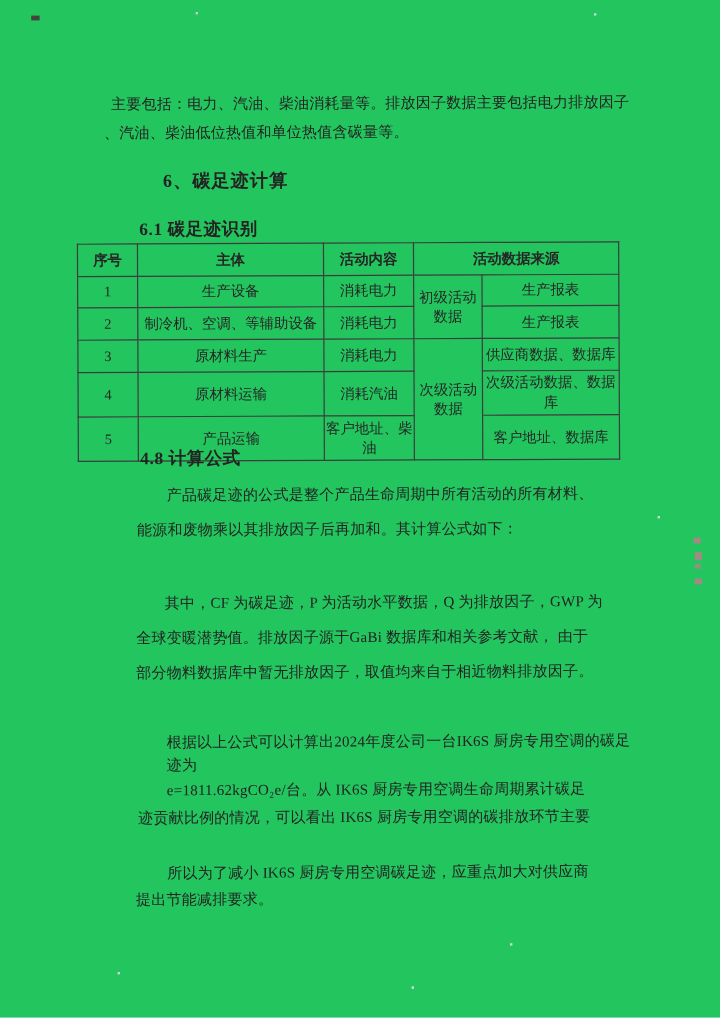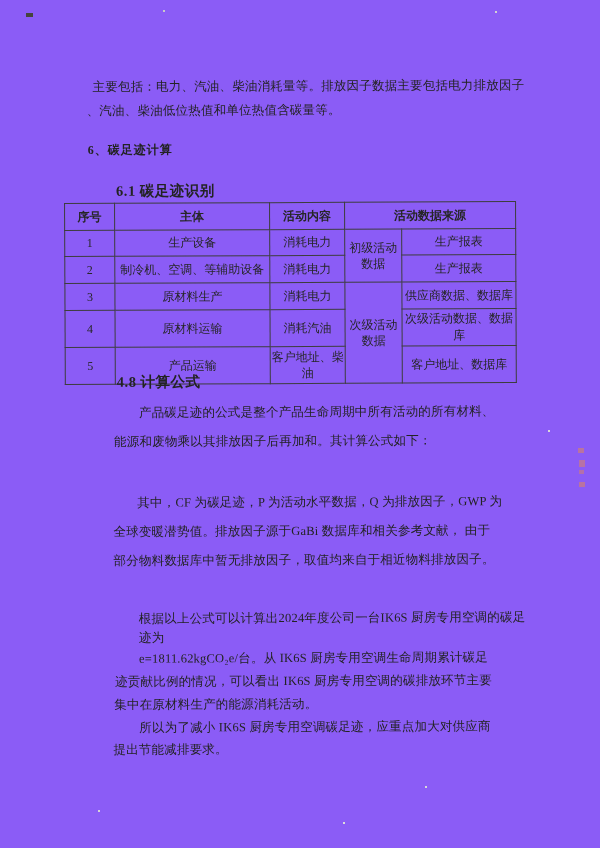--- a/index.html
+++ b/index.html
@@ -1,24 +1,24 @@
 <!DOCTYPE html>
 <html><head>
 <meta charset="utf-8">
 <style>
   html,body { margin:0; padding:0; }
   .page {
     position:relative; width:600px; height:848px;
-    background:#8b5cf6; overflow:hidden;
+    background:#22c55e; overflow:hidden;
     font-family:"Liberation Serif","DejaVu Serif",serif;
     color:#232323;
   }
   .content { position:absolute; inset:0; transform:rotate(-0.25deg); }
   .line { position:absolute; white-space:nowrap; font-size:12.5px; letter-spacing:0.2px; }
-  .h-main { position:absolute; white-space:nowrap; font-size:12px; font-weight:700; letter-spacing:1px; }
+  .h-main { position:absolute; white-space:nowrap; font-size:15px; font-weight:700; letter-spacing:1px;margin-left:48px; }
   .h-sub  { position:absolute; white-space:nowrap; font-size:14.5px; font-weight:700; letter-spacing:0.5px; }
   table.ft {
     position:absolute; left:65px; top:202px; width:451px;
     border-collapse:collapse; table-layout:fixed;
     font-size:12px; color:#262626;
   }
   table.ft td, table.ft th {
     border:1.5px solid #3d3d3d; padding:1px 1px;
     text-align:center; vertical-align:middle; font-weight:normal;
     overflow:hidden;
@@ -114,18 +114,17 @@
 
 
     <div class="line" style="left:137px; top:494px;">其中，CF 为碳足迹，P 为活动水平数据，Q 为排放因子，GWP 为</div>
     <div class="line" style="left:113px; top:523px;">全球变暖潜势值。排放因子源于GaBi 数据库和相关参考文献， 由于</div>
     <div class="line" style="left:113px; top:552px;">部分物料数据库中暂无排放因子，取值均来自于相近物料排放因子。</div>
 
     <div class="line" style="left:138px; top:610px;">根据以上公式可以计算出2024年度公司一台IK6S 厨房专用空调的碳足</div>
     <div class="line" style="left:138px; top:629px;">迹为</div>
     <div class="line" style="left:138px; top:650px;">e=1811.62kgCO₂e/台。从 IK6S 厨房专用空调生命周期累计碳足</div>
     <div class="line" style="left:114px; top:673px;">迹贡献比例的情况，可以看出 IK6S 厨房专用空调的碳排放环节主要</div>
-    <div class="line" style="left:113px; top:696px;">集中在原材料生产的能源消耗活动。</div>
     <div class="line" style="left:138px; top:719px;">所以为了减小 IK6S 厨房专用空调碳足迹，应重点加大对供应商</div>
     <div class="line" style="left:112px; top:741px;">提出节能减排要求。</div>
 
   </div>
 </div>
 
 </body></html>

